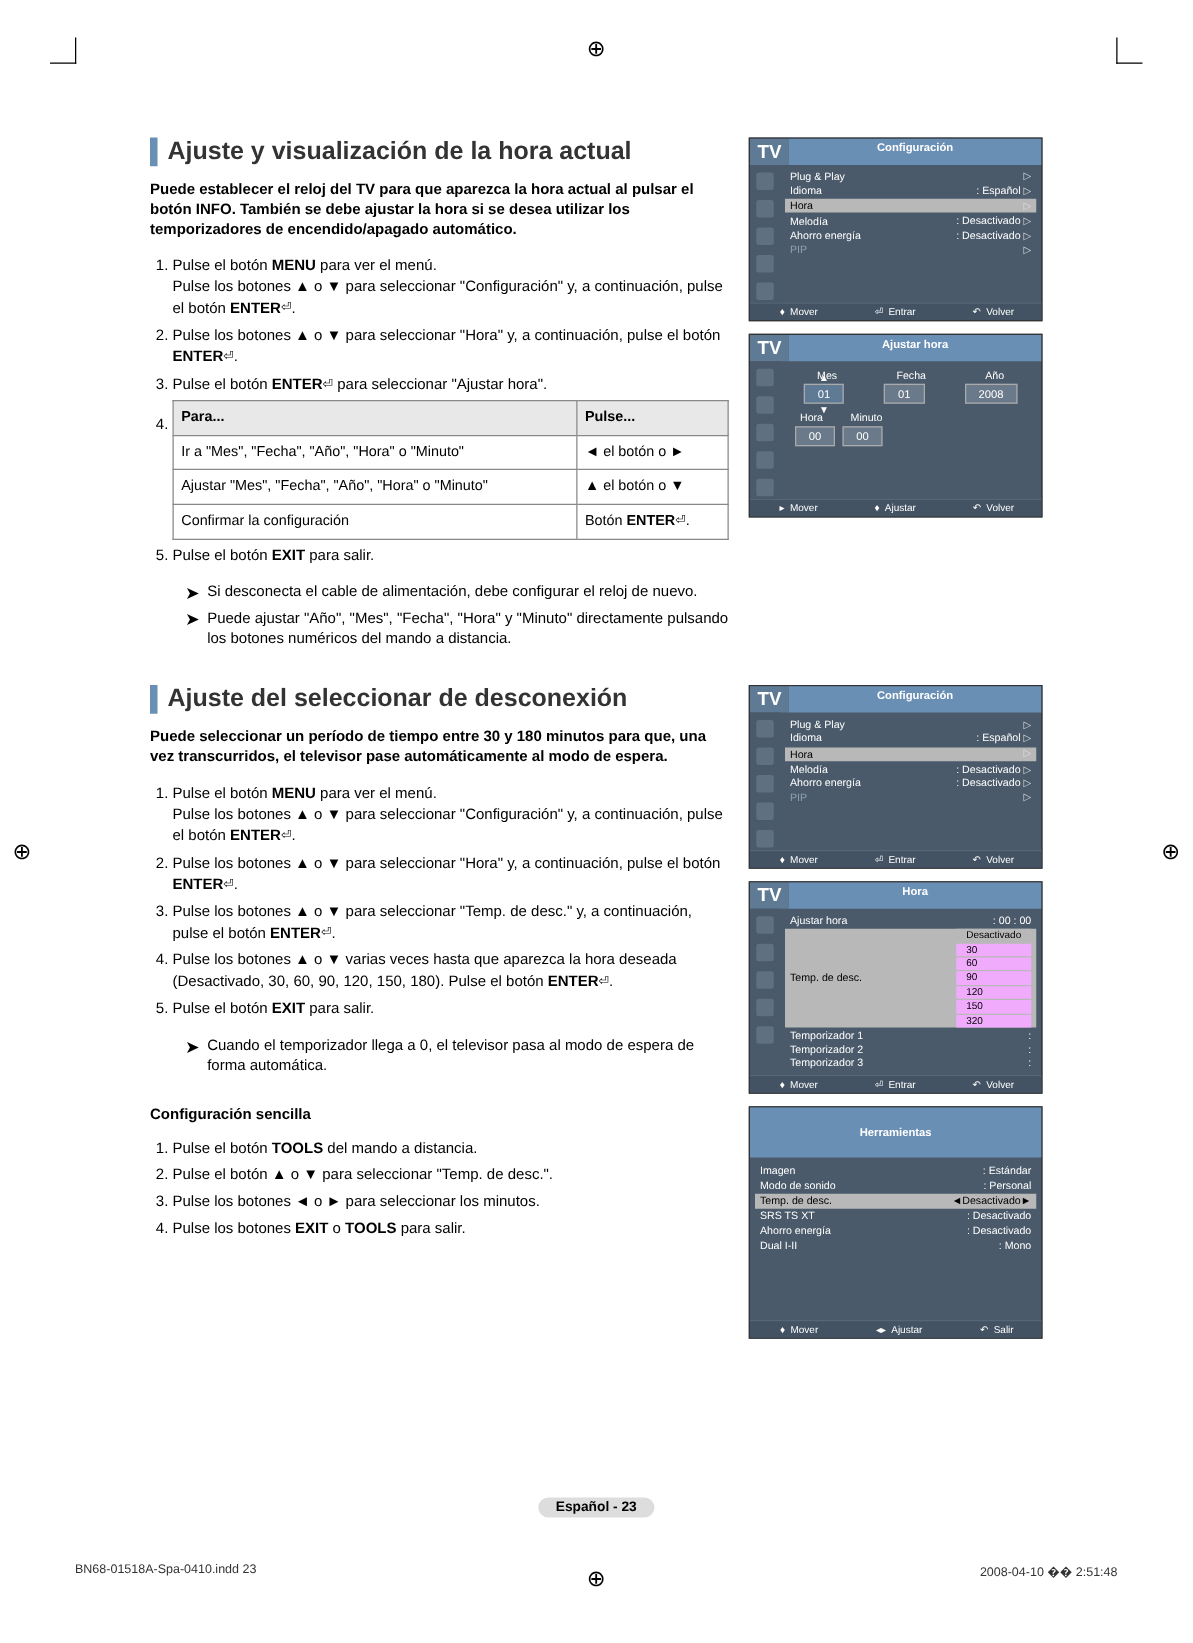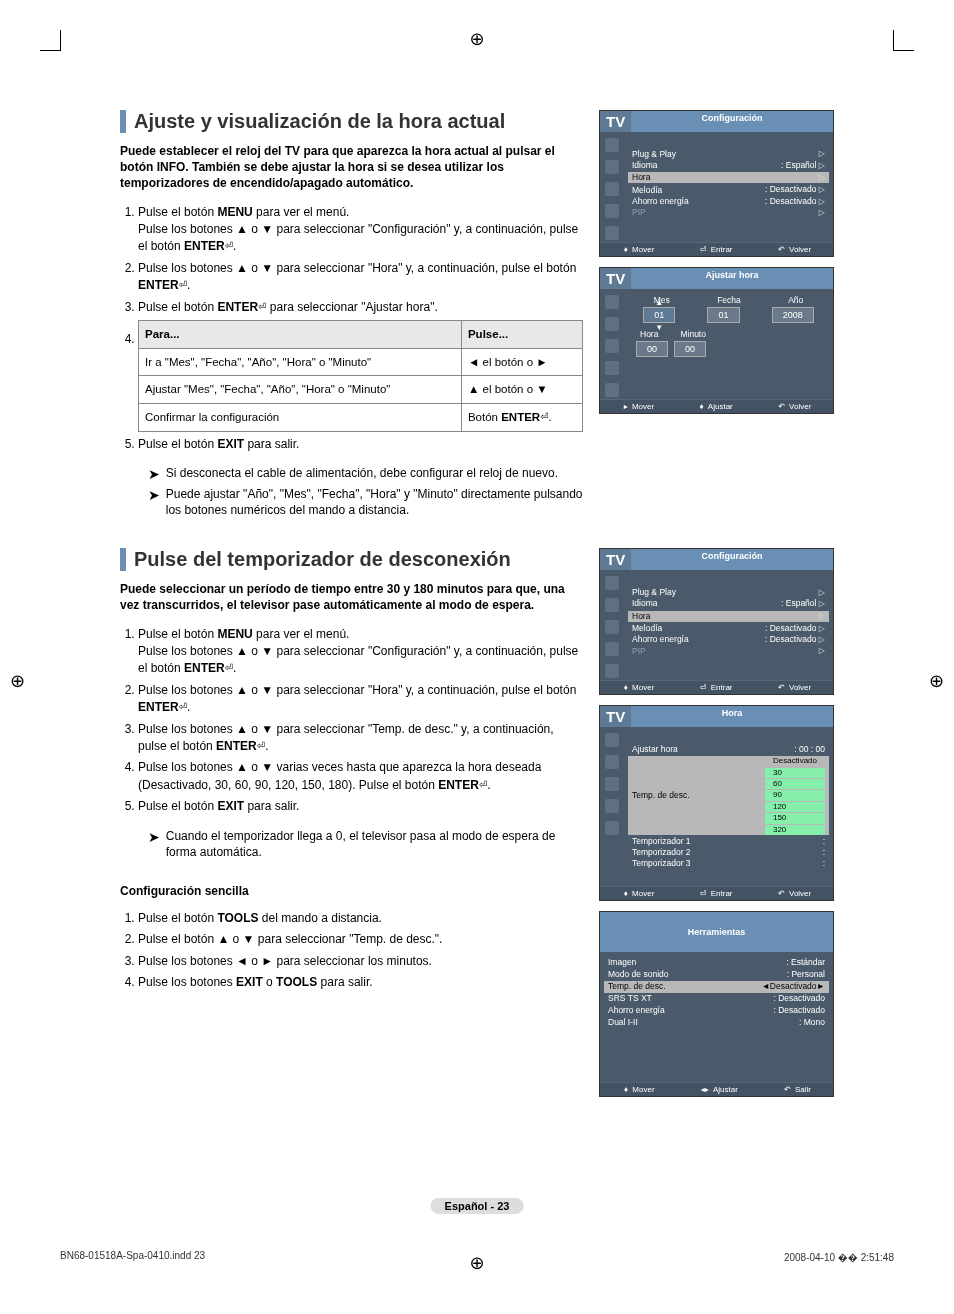--- a/index.html
+++ b/index.html
@@ -26,35 +26,35 @@
 .table th{background:#e8e8e8}
 .subhead{font-weight:bold;margin:24px 0 4px 0}
 .osd-col{width:235px;display:flex;flex-direction:column;gap:10px}
 .osd{background:#4a5a6a;color:#fff;font-size:8.5px;border:1px solid #333;position:relative}
 .osd-top{display:flex}
 .osd-tv{background:#5f7a95;padding:2px 6px;font-weight:bold;font-size:15px}
 .osd-title{flex:1;background:#6a8fb5;text-align:center;padding:2px 0;font-weight:bold;font-size:9px}
 .osd-body{display:flex;min-height:110px}
 .osd-icons{width:24px;background:#4a5a6a;display:flex;flex-direction:column;align-items:center;gap:8px;padding-top:6px}
 .osd-icons span{width:14px;height:14px;background:#5f7080;border-radius:2px;display:block}
-.osd-list{flex:1;padding:17px 6px;line-height:1.3}
+.osd-list{flex:1;padding:4px 6px;line-height:1.3}
 .osd-row{display:flex;justify-content:space-between;align-items:center;padding:0 2px}
 .osd-row.sel{background:#b8b8b8;color:#000;margin:1px -2px;padding:0 4px}
 .osd-row .tri{color:#ddd;font-size:8px}
 .osd-foot{display:flex;justify-content:space-around;background:#435363;padding:2px 0;font-size:8px;border-top:1px solid #556677}
 .osd-foot span::before{content:"";display:inline-block;margin-right:2px}
 .clock-body{flex:1;padding:6px;text-align:center}
 .clock-labels{display:flex;justify-content:space-around;font-size:8.5px;margin-bottom:2px}
 .clock-vals{display:flex;justify-content:space-around;gap:6px;margin-bottom:6px}
 .clock-box{border:1px solid #aaa;background:#6a7a8a;padding:2px 10px;font-size:9px;position:relative}
 .clock-box.sel{background:#5f7a95}
 .caret-up,.caret-down{position:absolute;left:50%;transform:translate(-50%);font-size:8px}
 .caret-up{top:-10px}.caret-down{bottom:-10px}
 .opt-stack{display:inline-flex;flex-direction:column;gap:1px;margin-left:4px}
-.opt-stack span{background:#86efac;padding:0px 8px;font-size:8px}
+.opt-stack span{background:#f0abfc;padding:0px 8px;font-size:8px}
 .opt-stack span.on{background:#b8b8b8;color:#000}
 .tools-title{background:#6a8fb5;text-align:center;padding:15px 0;font-weight:bold;font-size:9px}
 .tools-body{padding:5px 8px;line-height:1.4;min-height:120px}
 .tools-row{display:flex;justify-content:space-between}
 .tools-row.sel{background:#b8b8b8;color:#000;margin:0 -4px;padding:0 4px}
 .page-foot{position:absolute;bottom:100px;left:50%;transform:translate(-50%);background:#ddd;border-radius:10px;padding:2px 14px;font-size:11px;font-weight:bold}
 .print-info{position:absolute;bottom:50px;left:60px;right:60px;display:flex;justify-content:space-between;font-size:10px;color:#333}
 .enter-icon{display:inline-block;font-size:10px;vertical-align:1px}
 </style>
 </head>
@@ -200,21 +200,21 @@
               <span>▸ <span>Mover</span></span>
               <span>♦ <span>Ajustar</span></span>
               <span>↶ <span>Volver</span></span>
             </div>
 </div>
 </div>
 </div>
 
 <div class="section">
 <div class="section-body">
-<div class="section-title">Pulse del temporizador de desconexión</div>
+<div class="section-title">Ajuste del seleccionar de desconexión</div>
 <div class="intro">Puede seleccionar un período de tiempo entre 30 y 180 minutos para que, una vez transcurridos, el televisor pase automáticamente al modo de espera.</div>
 <ol class="steps">
 <li><span>Pulse el botón </span><b>MENU</b><span> para ver el menú.</span><br>
 <span>Pulse los botones ▲ o ▼ para seleccionar "Configuración" y, a continuación, pulse el botón </span><b>ENTER</b><span class="enter-icon">⏎</span><span>.</span></li>
 <li><span>Pulse los botones ▲ o ▼ para seleccionar "Hora" y, a continuación, pulse el botón </span><b>ENTER</b><span class="enter-icon">⏎</span><span>.</span></li>
 <li><span>Pulse los botones ▲ o ▼ para seleccionar "Temp. de desc." y, a continuación, pulse el botón </span><b>ENTER</b><span class="enter-icon">⏎</span><span>.</span></li>
 <li><span>Pulse los botones ▲ o ▼ varias veces hasta que aparezca la hora deseada (Desactivado, 30, 60, 90, 120, 150, 180). Pulse el botón </span><b>ENTER</b><span class="enter-icon">⏎</span><span>.</span></li>
 <li><span>Pulse el botón </span><b>EXIT</b><span> para salir.</span></li>
 </ol>
 <div class="arrow-note">

